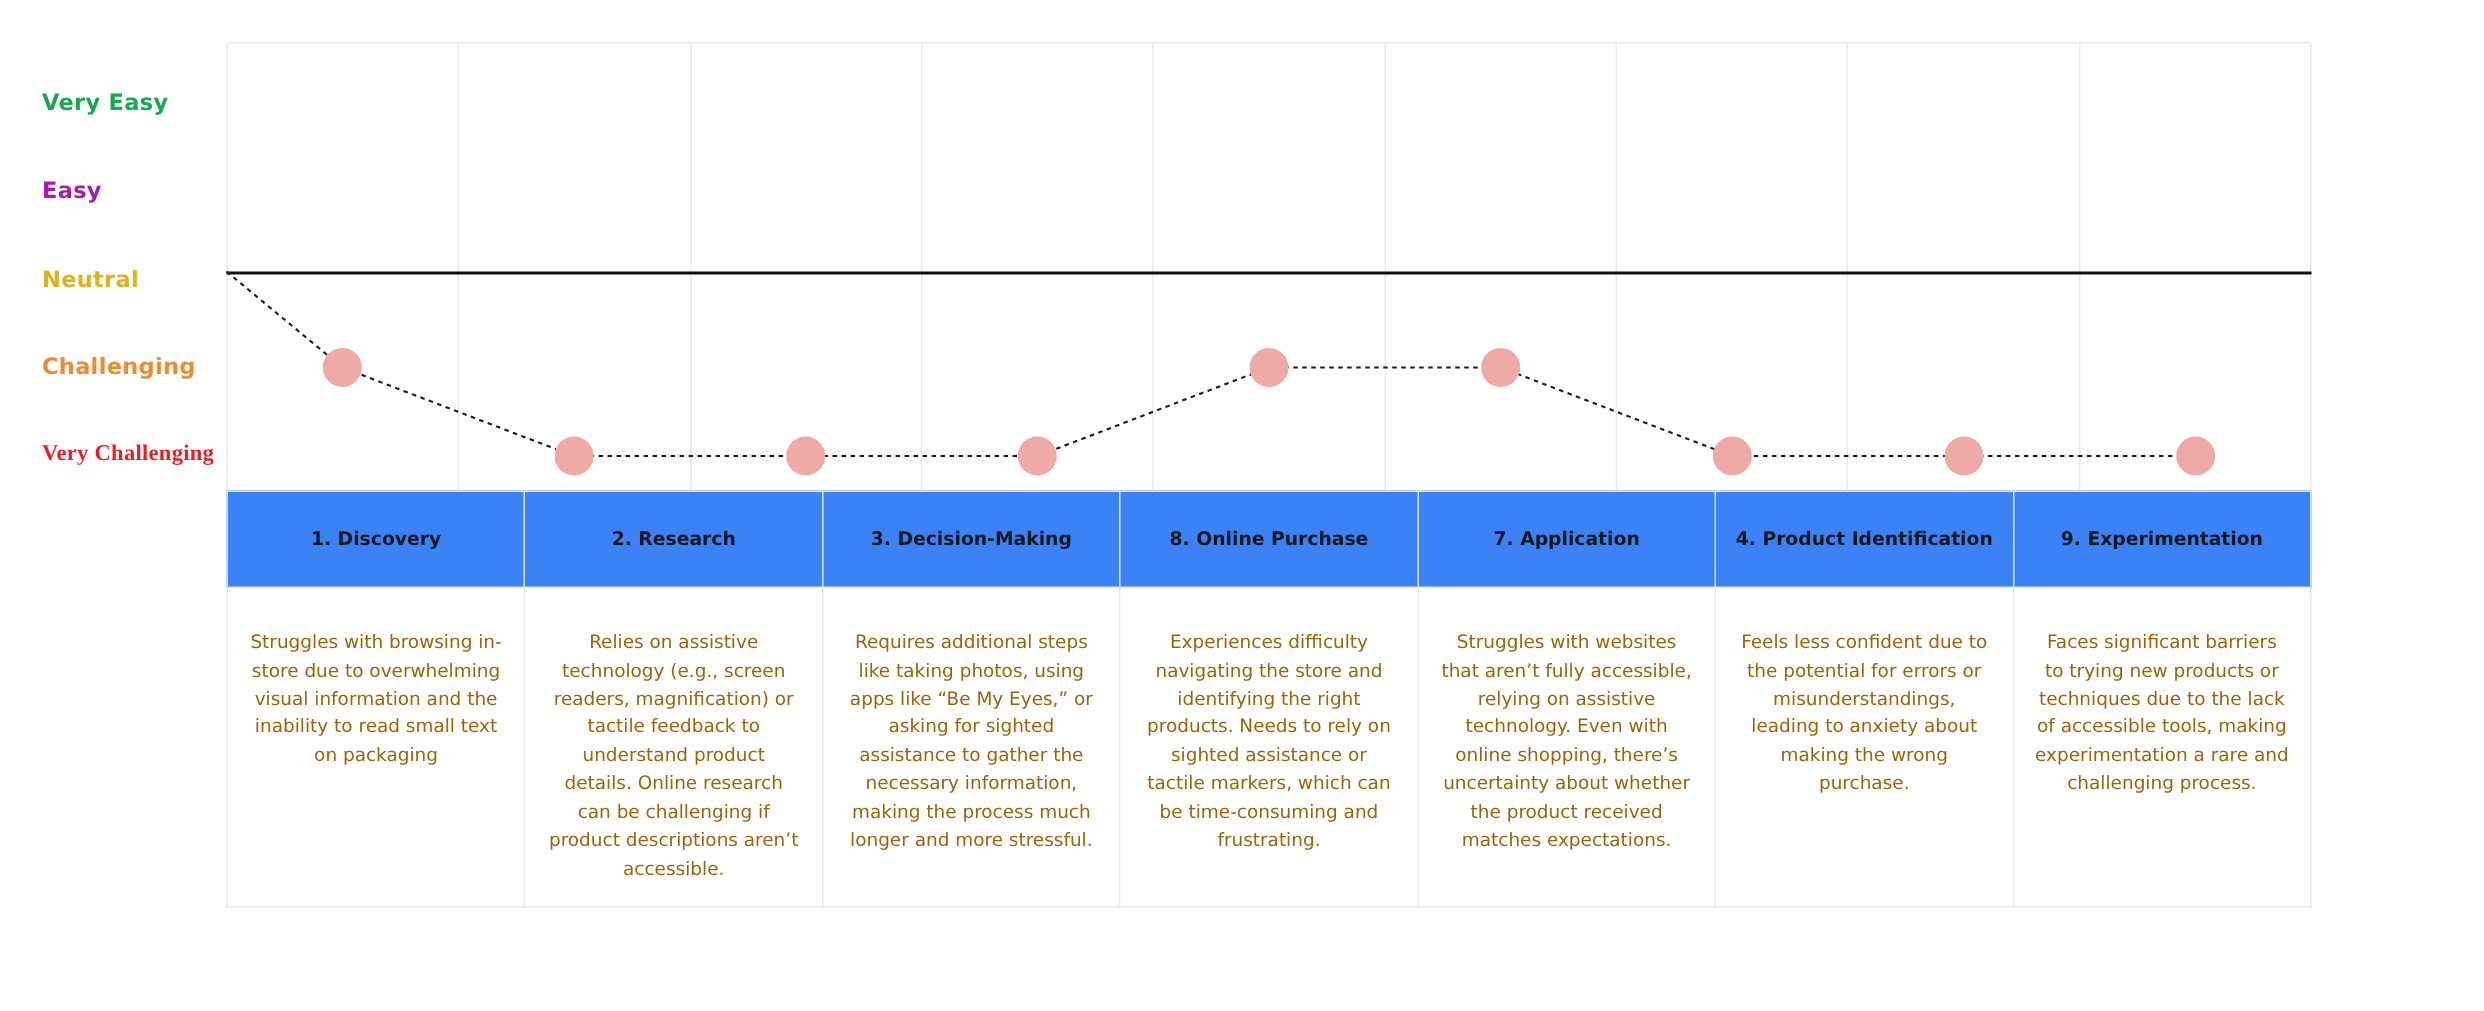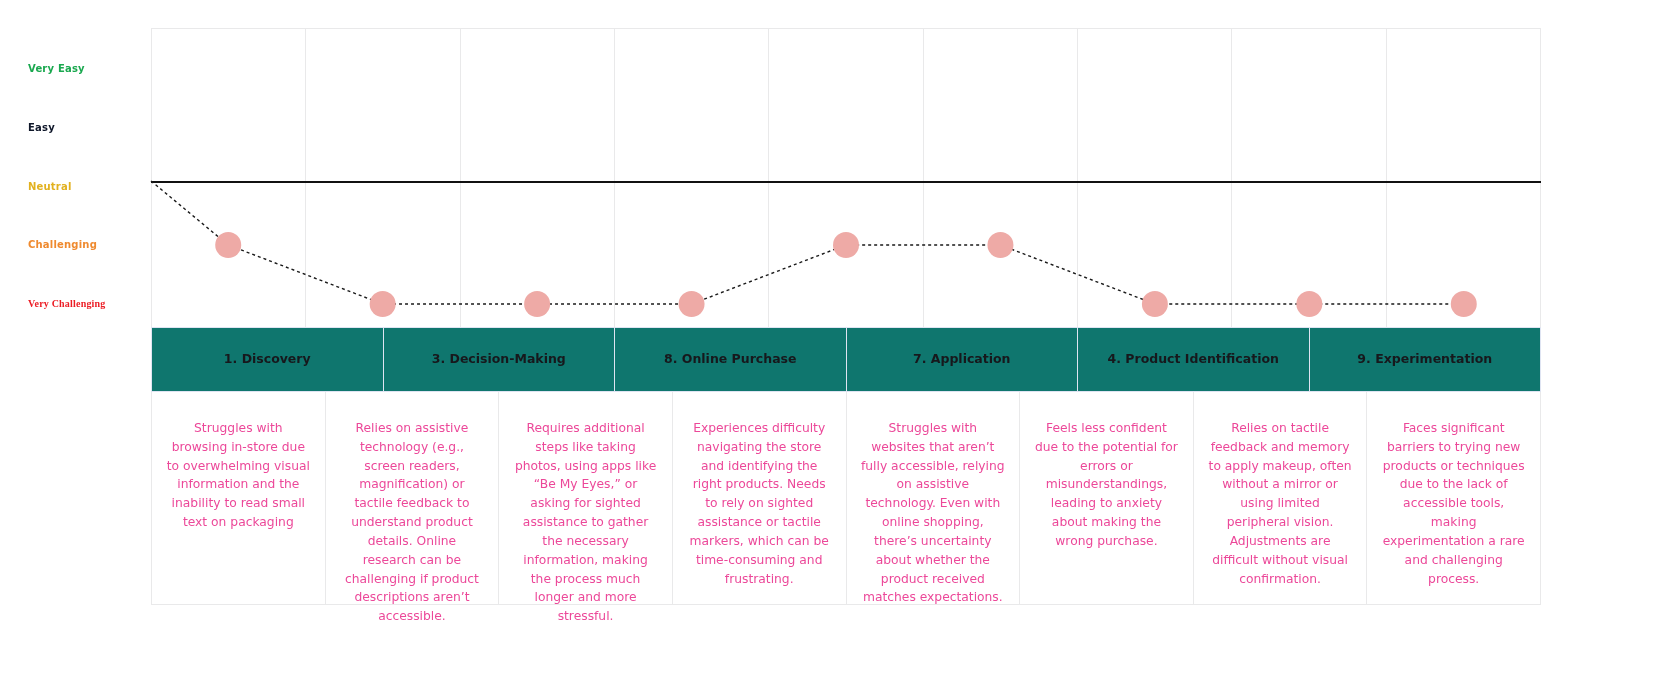--- a/index.html
+++ b/index.html
@@ -24,21 +24,21 @@
   .y-axis {
     position: absolute;
     left: 0;
     top: 28px;
     width: 151px;
     height: 300px;
   }
   .y-label {
     position: absolute;
     left: 28px;
-    font-size: 10px;
+    font-size: 15px;
     font-weight: 700;
     letter-spacing: 0.2px;
     white-space: nowrap;
     transform: translateY(-50%);
   }
 
   
   .chart-area {
     position: absolute;
     left: 151px;
@@ -83,21 +83,21 @@
   }
 
   
   .stage-row {
     position: absolute;
     left: 151px;
     top: 327px;
     width: 1390px;
     height: 65px;
     display: flex;
-    background: #0f766e;
+    background: #3b82f6;
     border-top: 1px solid #dfe4f2;
     border-bottom: 1px solid #dfe4f2;
     box-sizing: border-box;
   }
   .stage-cell {
     flex: 1 1 0;
     border-right: 1px solid #dfe4f2;
     box-sizing: border-box;
     display: flex;
     align-items: center;
@@ -124,34 +124,34 @@
   }
   .body-cell {
     flex: 1 1 0;
     border-right: 1px solid #e9e9ea;
     border-bottom: 1px solid #e9e9ea;
     box-sizing: border-box;
     padding: 27px 14px 10px 14px;
     text-align: center;
     font-size: 12.3px;
     line-height: 1.53;
-    color: #ec4899;
+    color: #a16207;
   }
   .body-cell:first-child {
     border-left: 1px solid #e9e9ea;
   }
 </style>
 </head>
 <body>
 
 <div class="journey-map">
 
   <div class="y-axis">
       <div class="y-label" style="top: 40px; color: rgb(26, 168, 79);">Very Easy</div>
-      <div class="y-label" style="top: 99px; color: #0f172a;">Easy</div>
+      <div class="y-label" style="top: 99px; color: #a21caf;">Easy</div>
       <div class="y-label" style="top: 158px; color: rgb(226, 177, 31);">Neutral</div>
       <div class="y-label" style="top: 216px; color: rgb(239, 138, 47);">Challenging</div>
       <div class="y-label" style="top: 275px; color: rgb(236, 28, 36); font-family: Liberation Serif, serif;">Very Challenging</div>
     </div>
 
   <div class="chart-area">
     <div class="chart-cols">
         <div class="chart-col"></div>
         <div class="chart-col"></div>
         <div class="chart-col"></div>
@@ -174,31 +174,31 @@
           <circle cx="849.4444444444446" cy="216" r="13" fill="#eeaaa6"></circle>
           <circle cx="1003.8888888888889" cy="275" r="13" fill="#eeaaa6"></circle>
           <circle cx="1158.3333333333335" cy="275" r="13" fill="#eeaaa6"></circle>
           <circle cx="1312.7777777777778" cy="275" r="13" fill="#eeaaa6"></circle>
         </g>
     </svg>
   </div>
 
   <div class="stage-row">
       <div class="stage-cell">1. Discovery</div>
+      <div class="stage-cell">2. Research</div>
       <div class="stage-cell">3. Decision-Making</div>
       <div class="stage-cell">8. Online Purchase</div>
       <div class="stage-cell">7. Application</div>
       <div class="stage-cell">4. Product Identification</div>
       <div class="stage-cell">9. Experimentation</div>
     </div>
 
   <div class="body-row">
       <div class="body-cell">Struggles with browsing in-store due to overwhelming visual information and the inability to read small text on packaging</div>
       <div class="body-cell">Relies on assistive technology (e.g., screen readers, magnification) or tactile feedback to understand product details. Online research can be challenging if product descriptions aren’t accessible.</div>
       <div class="body-cell">Requires additional steps like taking photos, using apps like “Be My Eyes,” or asking for sighted assistance to gather the necessary information, making the process much longer and more stressful.</div>
       <div class="body-cell">Experiences difficulty navigating the store and identifying the right products. Needs to rely on sighted assistance or tactile markers, which can be time-consuming and frustrating.</div>
       <div class="body-cell">Struggles with websites that aren’t fully accessible, relying on assistive technology. Even with online shopping, there’s uncertainty about whether the product received matches expectations.</div>
       <div class="body-cell">Feels less confident due to the potential for errors or misunderstandings, leading to anxiety about making the wrong purchase.</div>
-      <div class="body-cell">Relies on tactile feedback and memory to apply makeup, often without a mirror or using limited peripheral vision. Adjustments are difficult without visual confirmation.</div>
       <div class="body-cell">Faces significant barriers to trying new products or techniques due to the lack of accessible tools, making experimentation a rare and challenging process.</div>
     </div>
 
 </div>
 
 </body></html>

